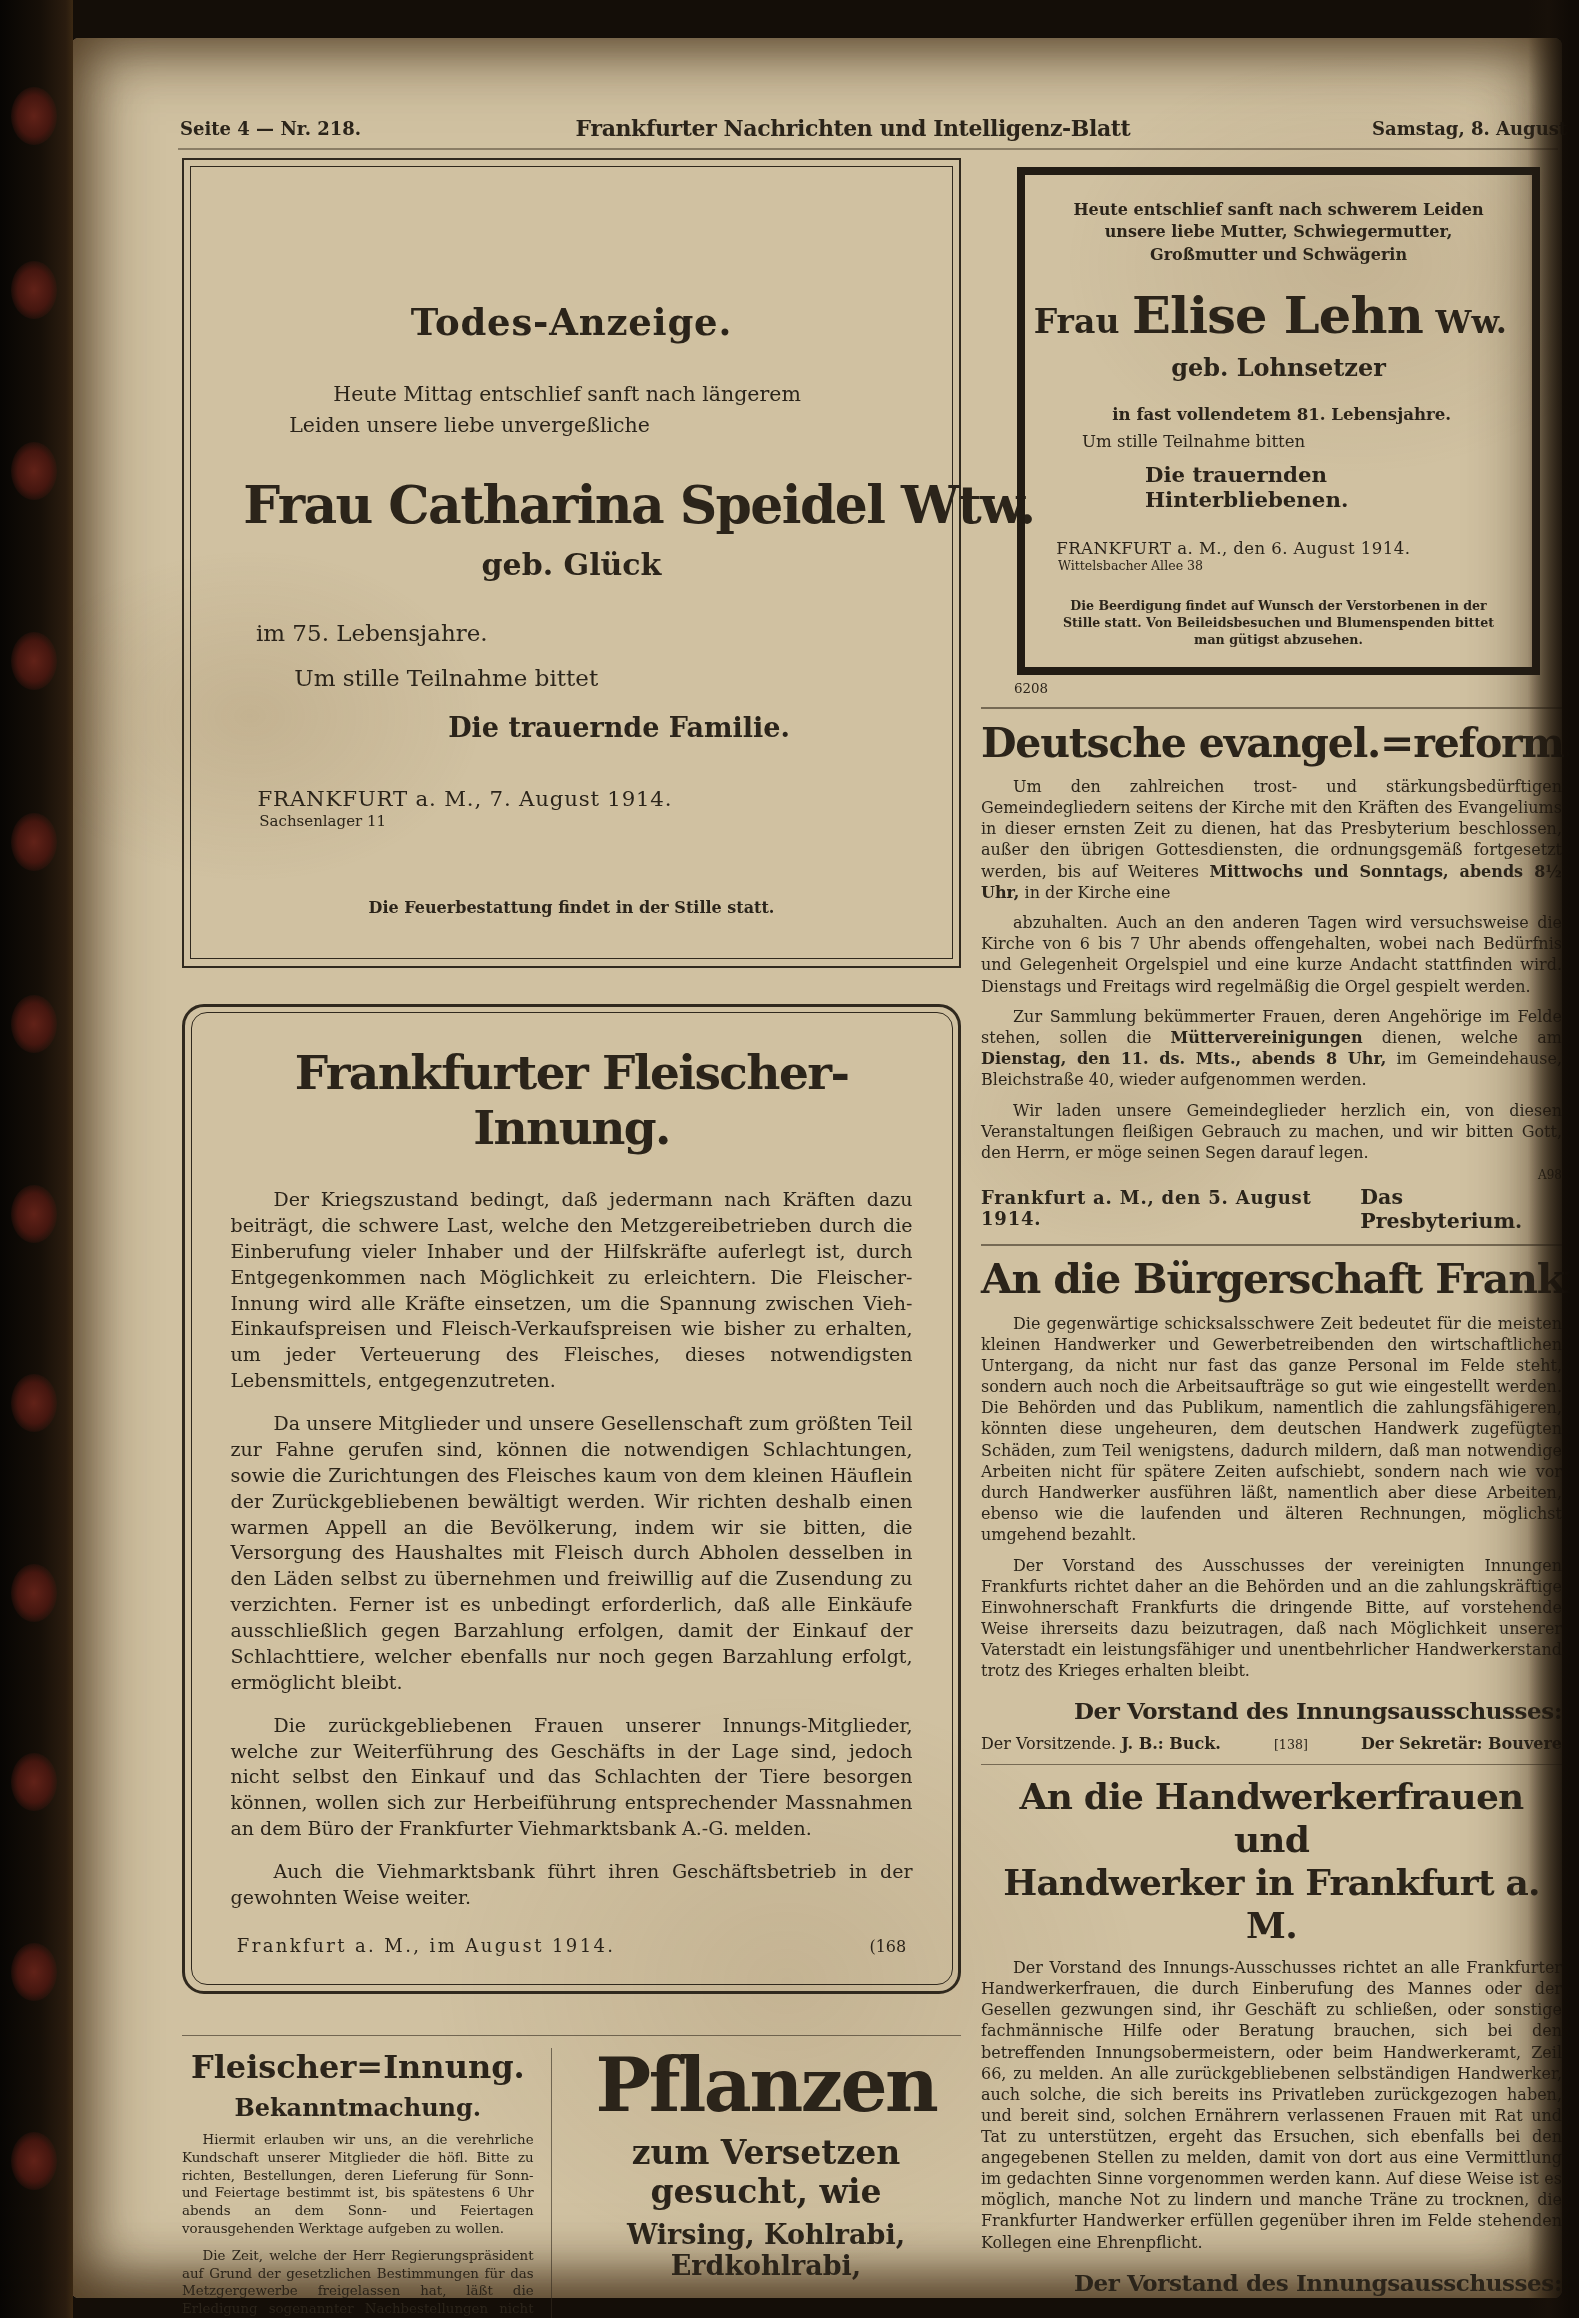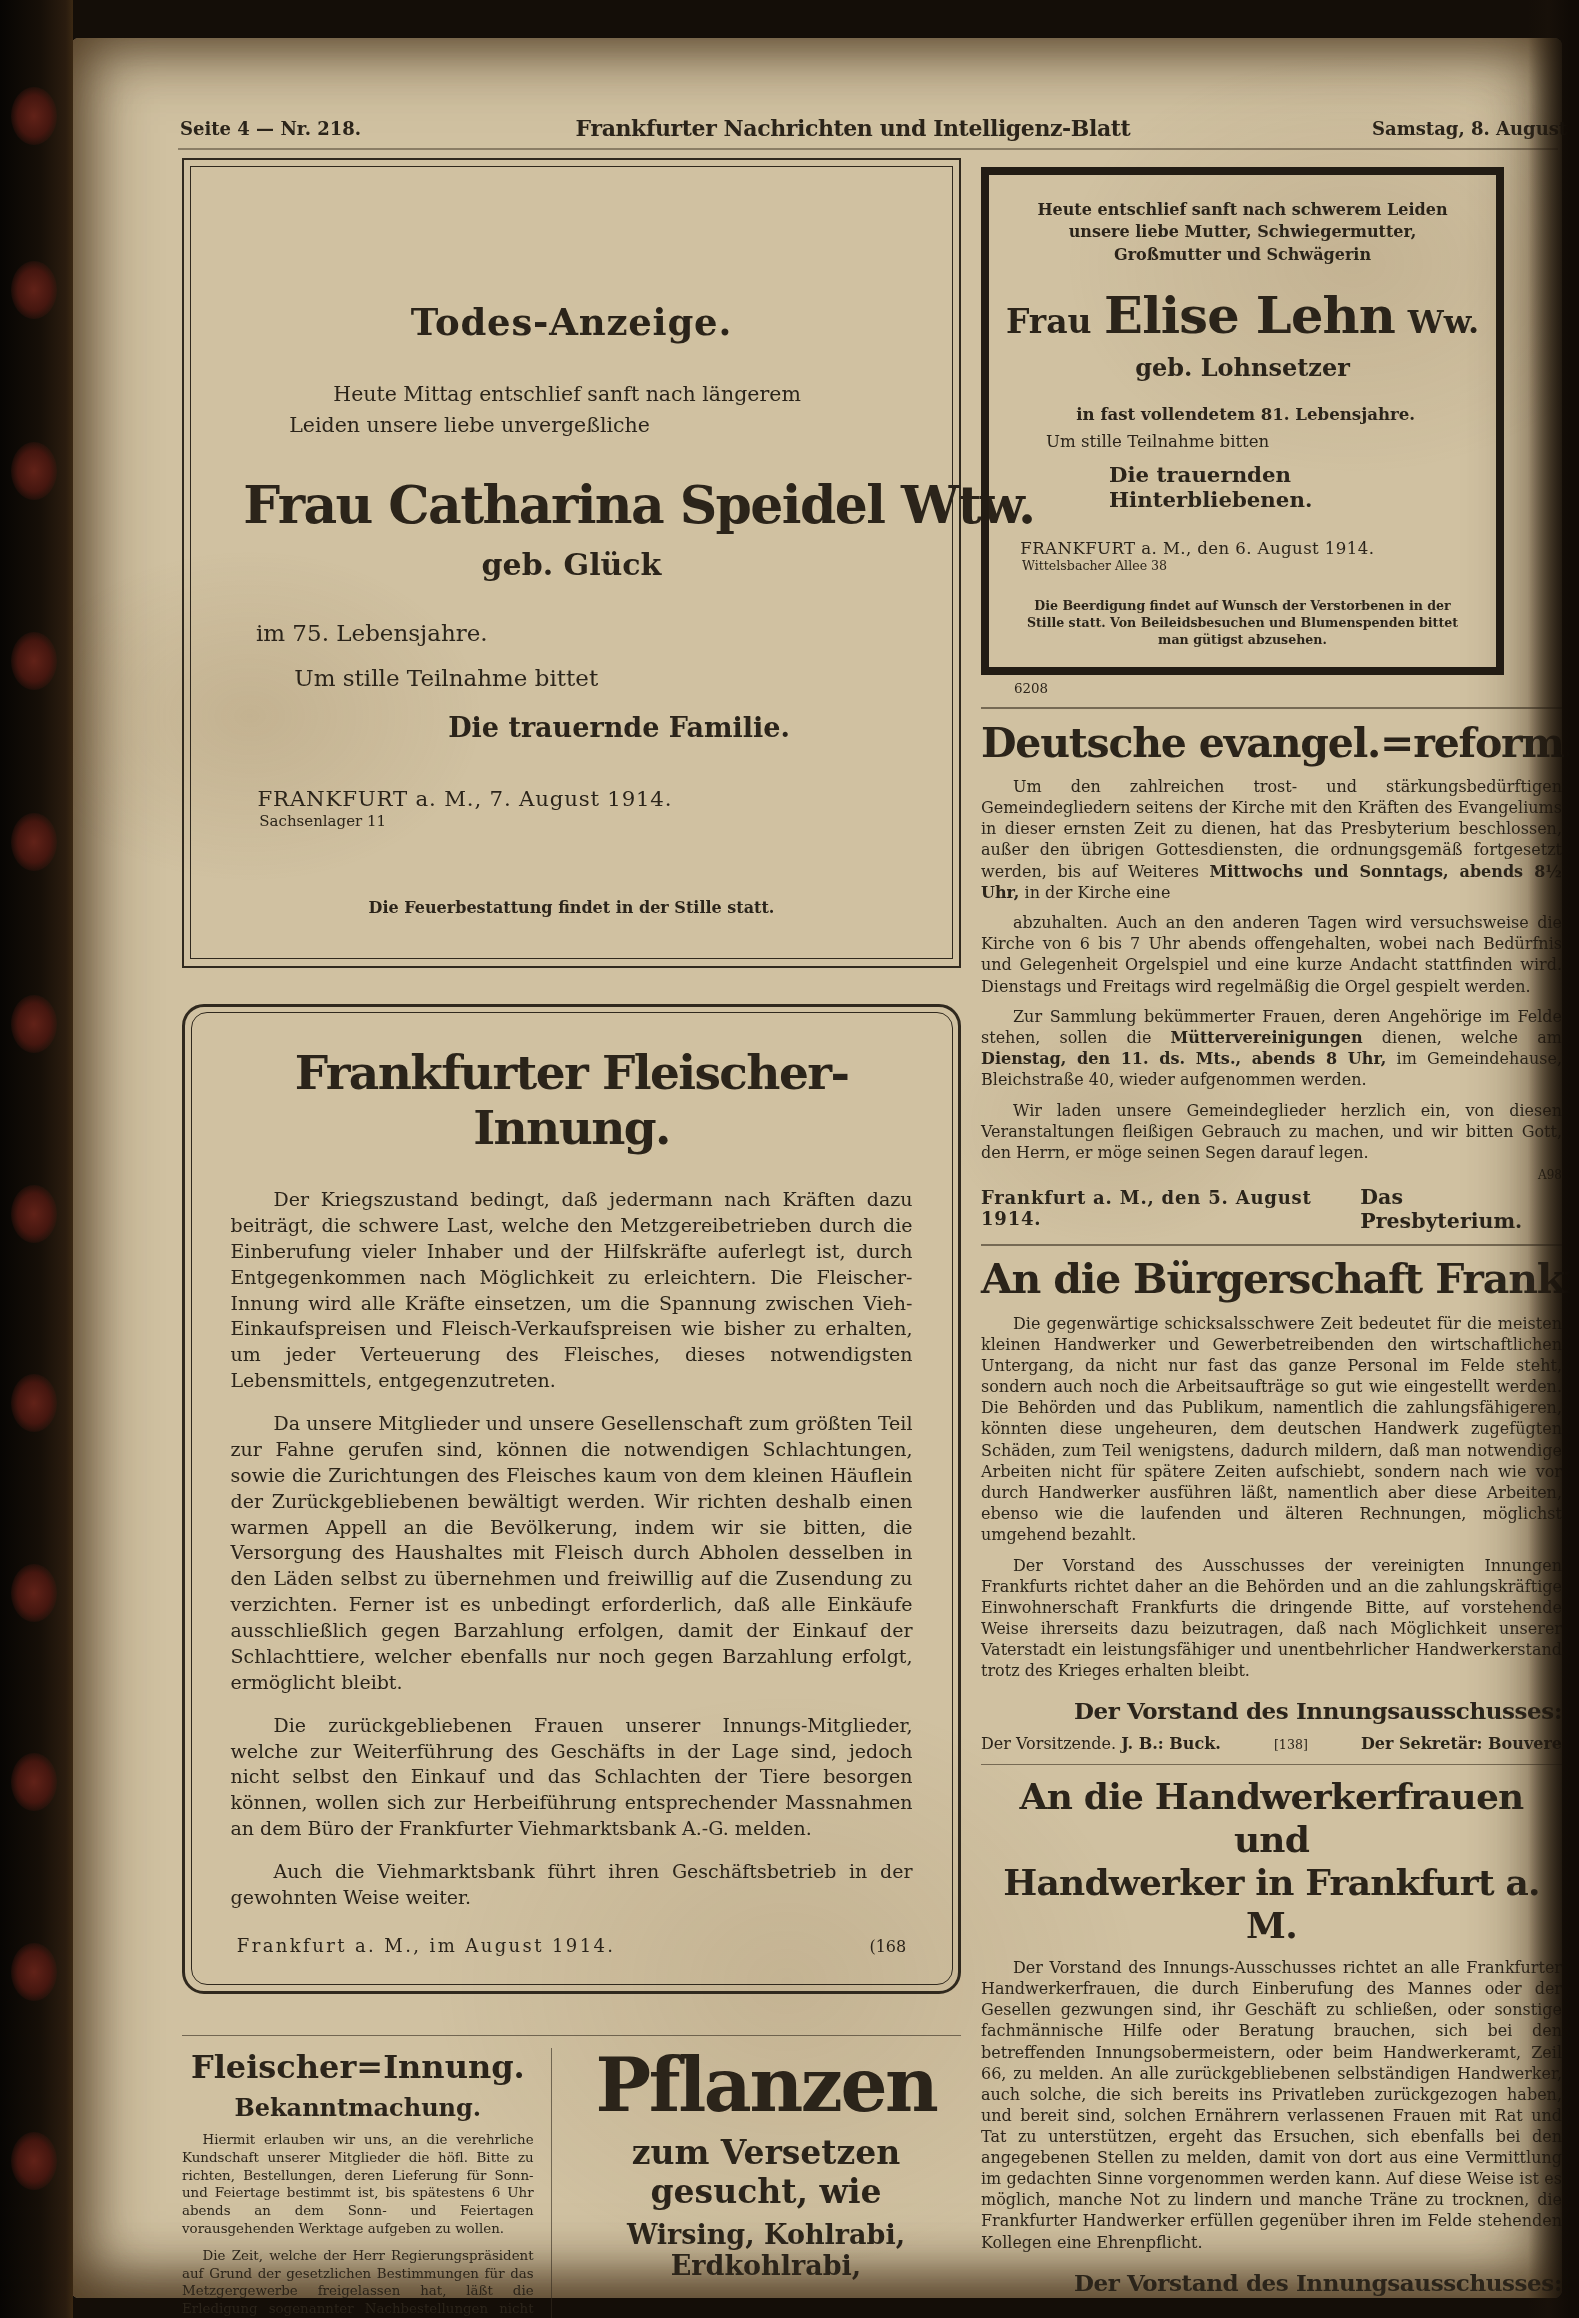--- a/index.html
+++ b/index.html
@@ -71,23 +71,23 @@
   .bek-title { text-align:center; font-size:32px; font-weight:bold; }
   .bek-sub { text-align:center; font-size:24px; font-weight:bold; margin-top:6.3px; }
   .bek-p { font-size:13.4px; line-height:1.32; text-align:justify; text-indent:20.5px; margin-top:9.5px; }
   .refsm { font-size:12.6px; }
   .pfl { flex:1; padding-left:19px; text-align:center; }
   .pfl-title { font-size:74px; font-weight:bold; letter-spacing:-2.4px; line-height:1; }
   .pfl-l1 { font-size:33px; font-weight:bold; margin-top:11px; }
   .pfl-l2 { font-size:27px; font-weight:bold; margin-top:8px; }
 
   
-  .lehn-box { width:523px; border:8px solid #221c14; padding:24px 25px 19px; }
+  .lehn-box { margin-left:36px; width:523px; border:8px solid #221c14; padding:24px 25px 19px; }
   .lehn-intro { font-size:16px; font-weight:bold; line-height:1.4; text-align:center; }
-  .lehn-name-row { display:flex; justify-content:center; align-items:baseline; gap:12.6px; margin-top:19px; white-space:nowrap; }
+  .lehn-name-row { display:flex; justify-content:flex-end; align-items:baseline; gap:12.6px; margin-top:19px; white-space:nowrap; }
   .lehn-pre { font-size:33px; font-weight:bold; }
   .lehn-name { font-size:51px; font-weight:bold; letter-spacing:-0.8px; }
   .lehn-suf { font-size:32px; font-weight:bold; }
   .lehn-born { text-align:center; font-size:24px; font-weight:bold; margin-top:8px; }
   .lehn-age { font-size:16.6px; font-weight:bold; margin-top:22px; padding-left:6.3px;text-align:center; }
   .lehn-req { font-size:16.6px; margin-top:8px; padding-left:32px; }
   .lehn-mourn { font-size:21.3px; font-weight:bold; margin-top:11px; padding-left:95px; }
   .lehn-place { font-size:16.6px; margin-top:27px; padding-left:6.3px; letter-spacing:0.4px; }
   .lehn-addr { font-size:12.6px; padding-left:8px; }
   .lehn-note { font-size:12.6px; font-weight:bold; line-height:1.35; text-align:center; margin-top:24px; }

